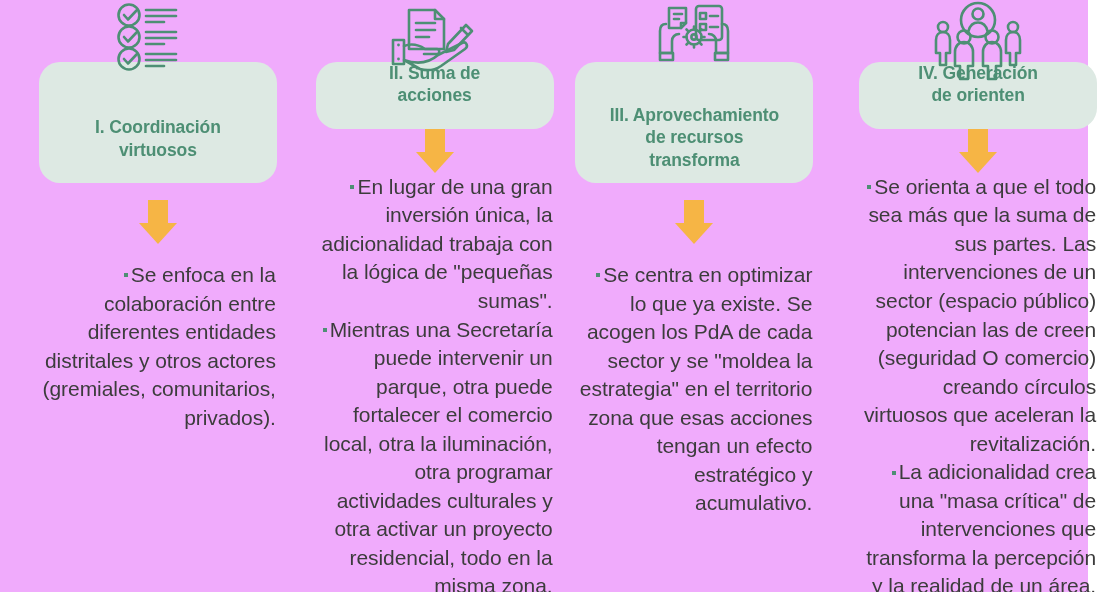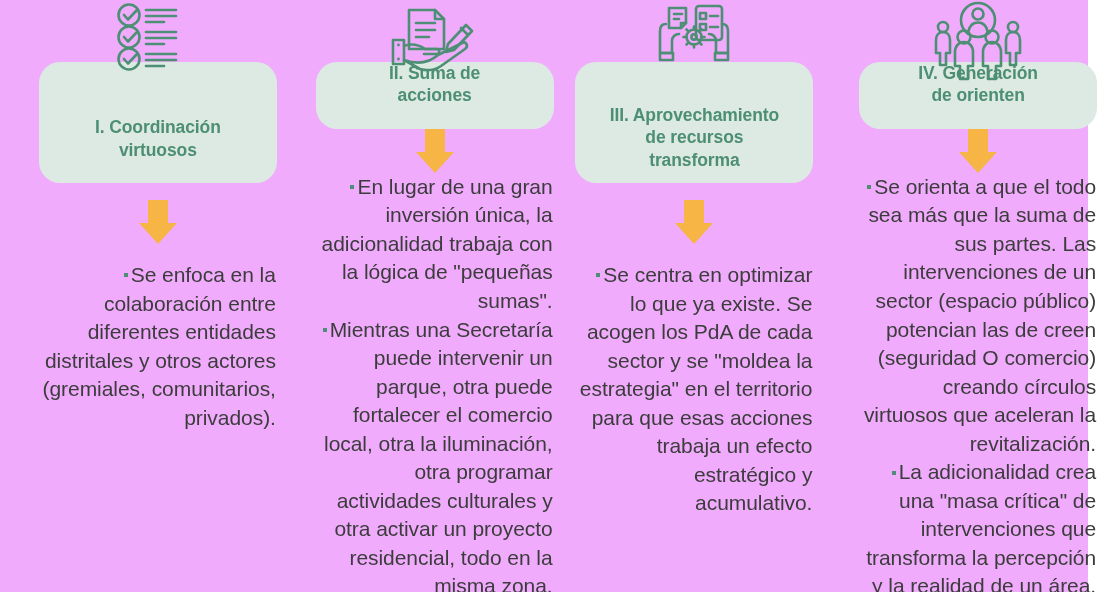--- a/index.html
+++ b/index.html
@@ -252,21 +252,21 @@
       </div>
 
       <div class="arrow-wrap">
         <div class="arrow">
           <div class="stem"></div>
           <div class="head"></div>
         </div>
       </div>
 
       <div class="body-text">
-        <span class="para"><span class="bullet"></span><span>Se centra en optimizar lo que ya existe. Se acogen los PdA de cada sector y se "moldea la estrategia" en el territorio para que esas acciones trabaja un efecto estratégico y acumulativo.</span></span>
+        <span class="para"><span class="bullet"></span><span>Se centra en optimizar lo que ya existe. Se acogen los PdA de cada sector y se "moldea la estrategia" en el territorio zona que esas acciones tengan un efecto estratégico y acumulativo.</span></span>
       </div>
     </div>
 
     <div class="column col-3">
       <div class="icon-wrap">
         <svg width="100" height="70" viewBox="0 0 100 70" fill="none" stroke="#4d8f74" stroke-width="2.6" stroke-linecap="round" stroke-linejoin="round">
           <circle cx="50" cy="18" r="17"></circle>
           <circle cx="50" cy="12" r="5.5"></circle>
           <path d="M40.5 29 c1.5 -6 5 -8.5 9.5 -8.5 c4.5 0 8 2.5 9.5 8.5"></path>
           <circle cx="15" cy="25" r="5"></circle>

